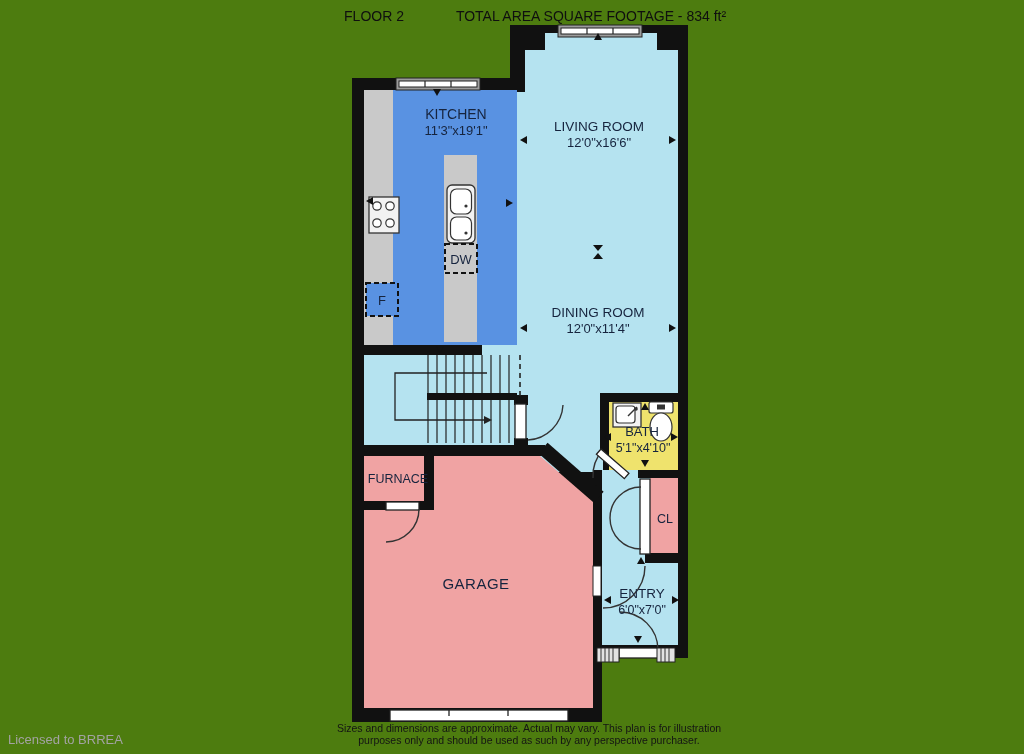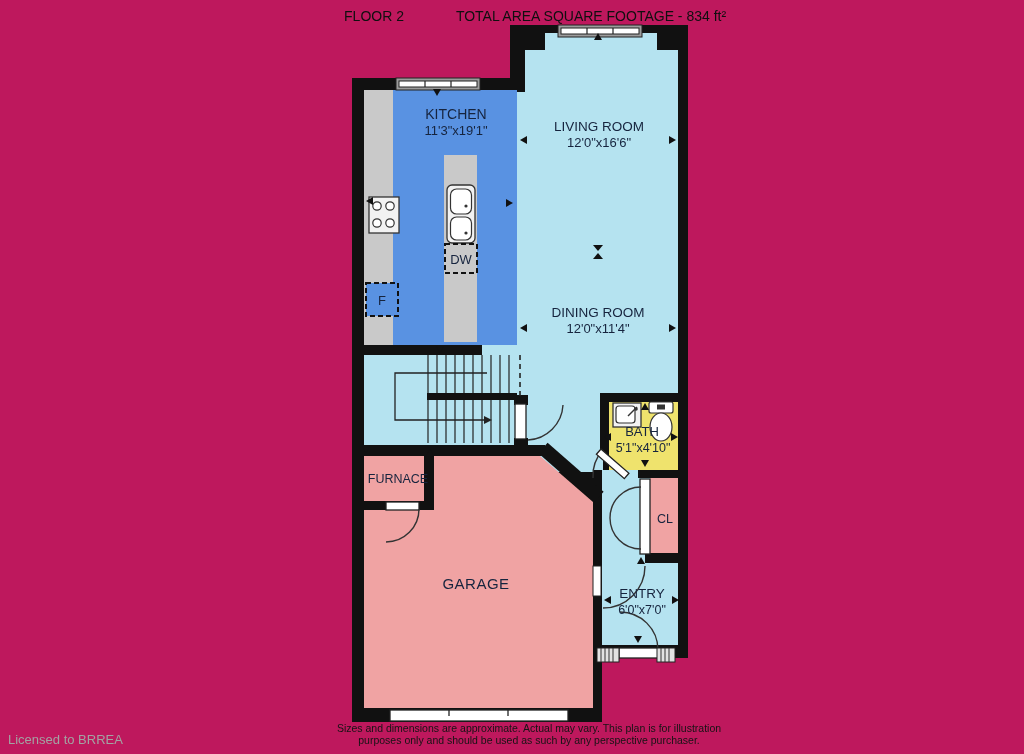--- a/index.html
+++ b/index.html
@@ -1,16 +1,16 @@
 <!DOCTYPE html>
 <html style="--wall: #111111; --kitchen: #5992e2; --room_light_blue: #b5e3f0; --bath: #efe36d; --garage_pink: #f0a3a3; --counter: #c9c9c9; --label: #16243e; --license_gray: #a3a3a3;"><head>
 <meta charset="utf-8">
 <style>
   html,body{margin:0;padding:0;background:#ffffff;}
-  #stage{position:relative;width:1024px;height:754px;background:#be185d;overflow:hidden;
+  #stage{position:relative;width:1024px;height:754px;background:#4d7c0f;overflow:hidden;
          font-family:"Liberation Sans",sans-serif;}
   svg{position:absolute;left:0;top:0;}
   text{font-family:"Liberation Sans",sans-serif;}
   .c-wall{fill:var(--wall);}
   .c-light{fill:var(--room_light_blue);}
   .c-kitchen{fill:var(--kitchen);}
   .c-bath{fill:var(--bath);}
   .c-pink{fill:var(--garage_pink);}
   .c-counter{fill:var(--counter);}
   .door-slab{fill:#ffffff;stroke:#222222;stroke-width:1.3;}

